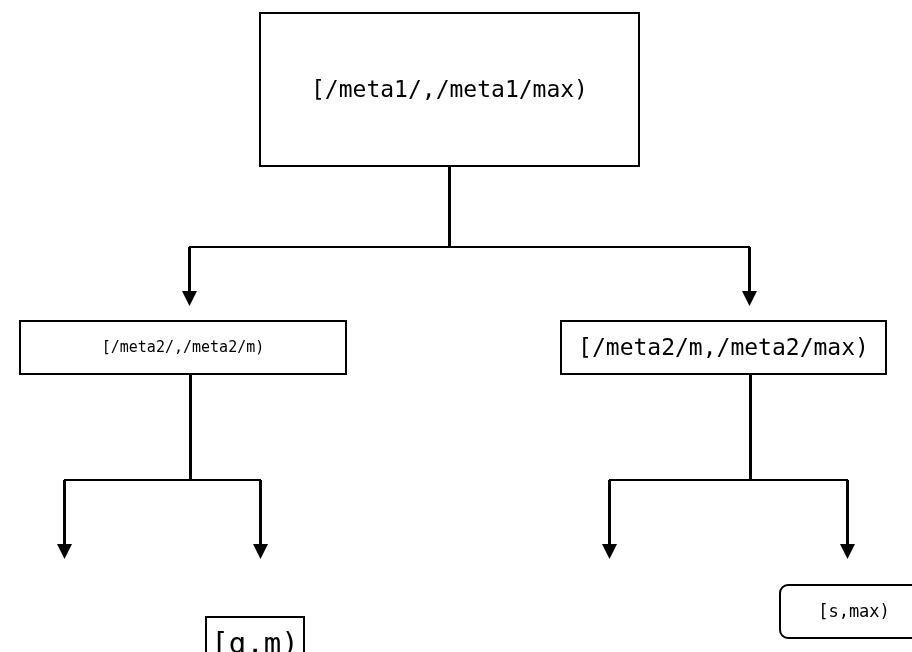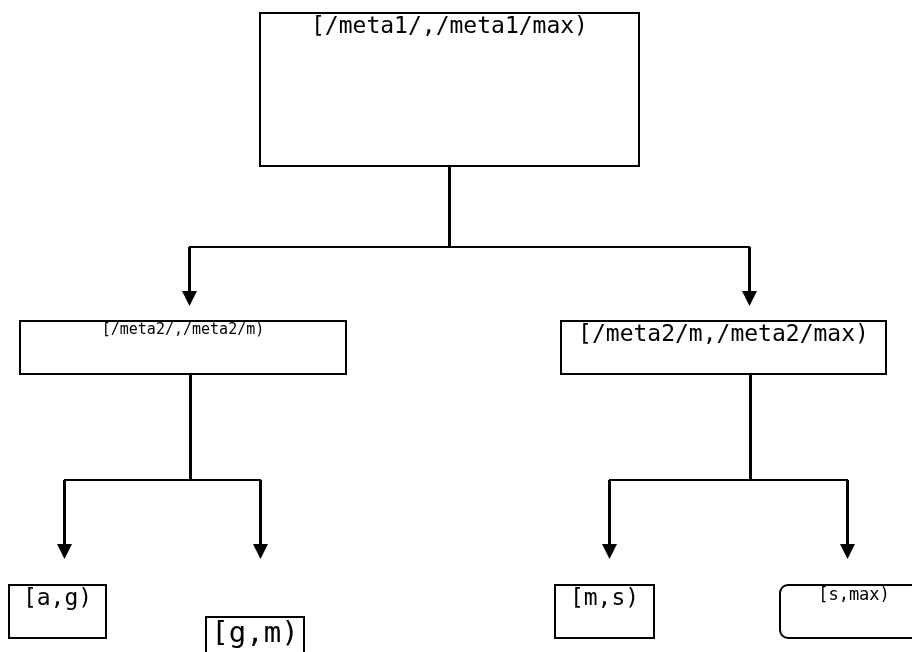--- a/index.html
+++ b/index.html
@@ -17,20 +17,21 @@
     overflow: hidden;
     font-family: "DejaVu Sans Mono", "Liberation Mono", monospace;
   }
 
   .node-box {
     position: absolute;
     box-sizing: border-box;
     border: 2px solid #000000;
     background: #ffffff;
     display: flex;
+    align-items: center;
     justify-content: center;
     color: #000000;
     font-family: "DejaVu Sans Mono", "Liberation Mono", monospace;
     white-space: pre;
     letter-spacing: 0px;
   }
 
   .node-label {
     display: block;
     line-height: 1;
@@ -154,29 +155,23 @@
   </div>
 
   <div class="node-box" id="node-meta2-low">
     <span class="node-label">[/meta2/,/meta2/m)</span>
   </div>
 
   <div class="node-box" id="node-meta2-high">
     <span class="node-label">[/meta2/m,/meta2/max)</span>
   </div>
 
-  <div class="node-box" id="node-leaf-ag">
-    <span class="node-label">[a,g)</span>
-  </div>
 
   <div class="node-box" id="node-leaf-gm">
     <span class="node-label">[g,m)</span>
   </div>
 
-  <div class="node-box" id="node-leaf-ms">
-    <span class="node-label">[m,s)</span>
-  </div>
 
   <div class="node-box" id="node-leaf-smax">
     <span class="node-label">[s,max)</span>
   </div>
 
 </div>
 
 </body></html>

